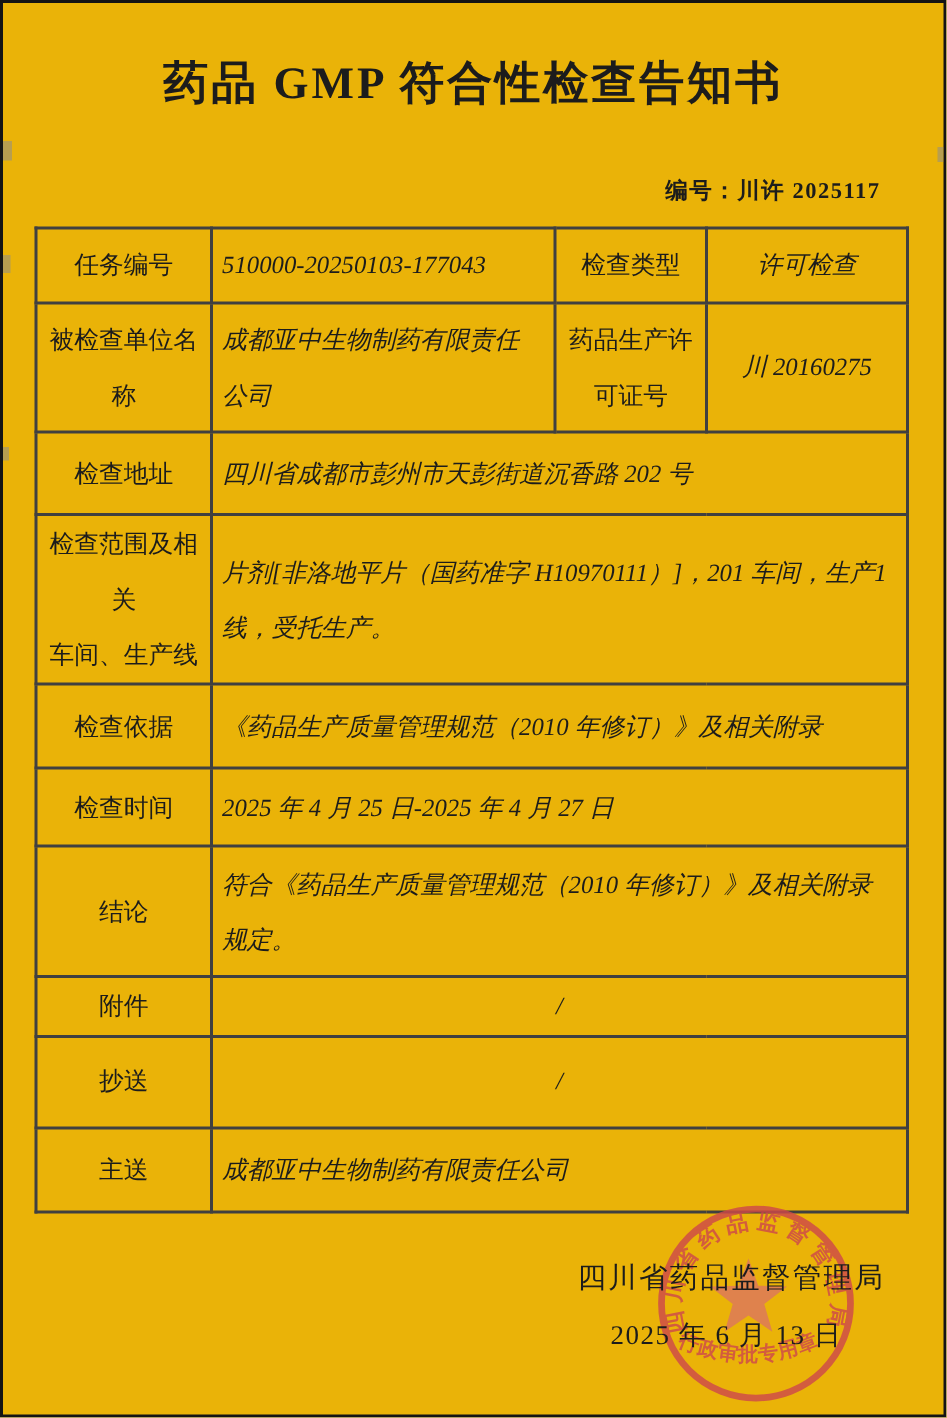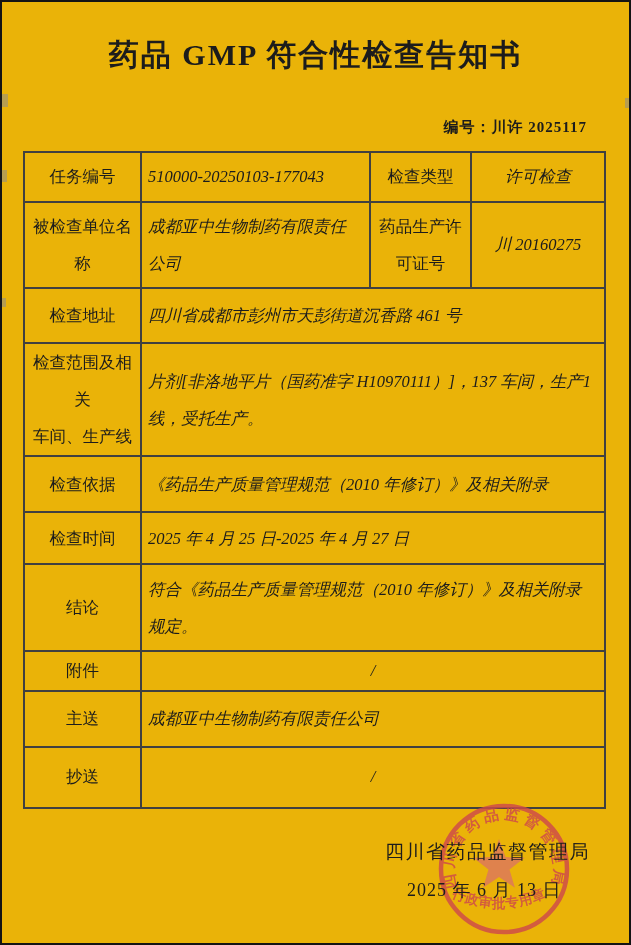--- a/index.html
+++ b/index.html
@@ -108,50 +108,50 @@
       </tr>
       <tr style="height:86px">
         <td class="lbl">被检查单位名称</td>
         <td class="val">成都亚中生物制药有限责任公司</td>
         <td class="lbl">药品生产许
 可证号</td>
         <td class="val center">川 20160275</td>
       </tr>
       <tr style="height:55px">
         <td class="lbl">检查地址</td>
-        <td class="val" colspan="3">四川省成都市彭州市天彭街道沉香路 461 号</td>
+        <td class="val" colspan="3">四川省成都市彭州市天彭街道沉香路 202 号</td>
       </tr>
       <tr style="height:86px">
         <td class="lbl">检查范围及相关
 车间、生产线</td>
-        <td class="val" colspan="3">片剂[非洛地平片（国药准字 H10970111）]，137 车间，生产1 线，受托生产。</td>
+        <td class="val" colspan="3">片剂[非洛地平片（国药准字 H10970111）]，201 车间，生产1 线，受托生产。</td>
       </tr>
       <tr style="height:56px">
         <td class="lbl">检查依据</td>
         <td class="val" colspan="3">《药品生产质量管理规范（2010 年修订）》及相关附录</td>
       </tr>
       <tr style="height:52px">
         <td class="lbl">检查时间</td>
         <td class="val" colspan="3">2025 年 4 月 25 日-2025 年 4 月 27 日</td>
       </tr>
       <tr style="height:87px">
         <td class="lbl">结论</td>
         <td class="val" colspan="3">符合《药品生产质量管理规范（2010 年修订）》及相关附录规定。</td>
       </tr>
       <tr style="height:38px">
         <td class="lbl">附件</td>
         <td class="val center" colspan="3">/</td>
       </tr>
+      <tr style="height:61px">
+        <td class="lbl">抄送</td>
+        <td class="val center" colspan="3">/</td>
+      </tr>
       <tr style="height:56px">
         <td class="lbl">主送</td>
         <td class="val" colspan="3">成都亚中生物制药有限责任公司</td>
-      </tr>
-      <tr style="height:61px">
-        <td class="lbl">抄送</td>
-        <td class="val center" colspan="3">/</td>
       </tr>
     </tbody>
   </table>
 
   <div class="footer-issuer">四川省药品监督管理局</div>
   <div class="footer-date">2025 年 6 月 13 日</div>
 
   <svg class="seal-svg" width="170" height="157" viewBox="420 788 170 157">
     <g opacity="0.82">
       <circle cx="502" cy="867" r="63" fill="none" stroke-width="4.5" stroke="#cf4a4a"></circle>

